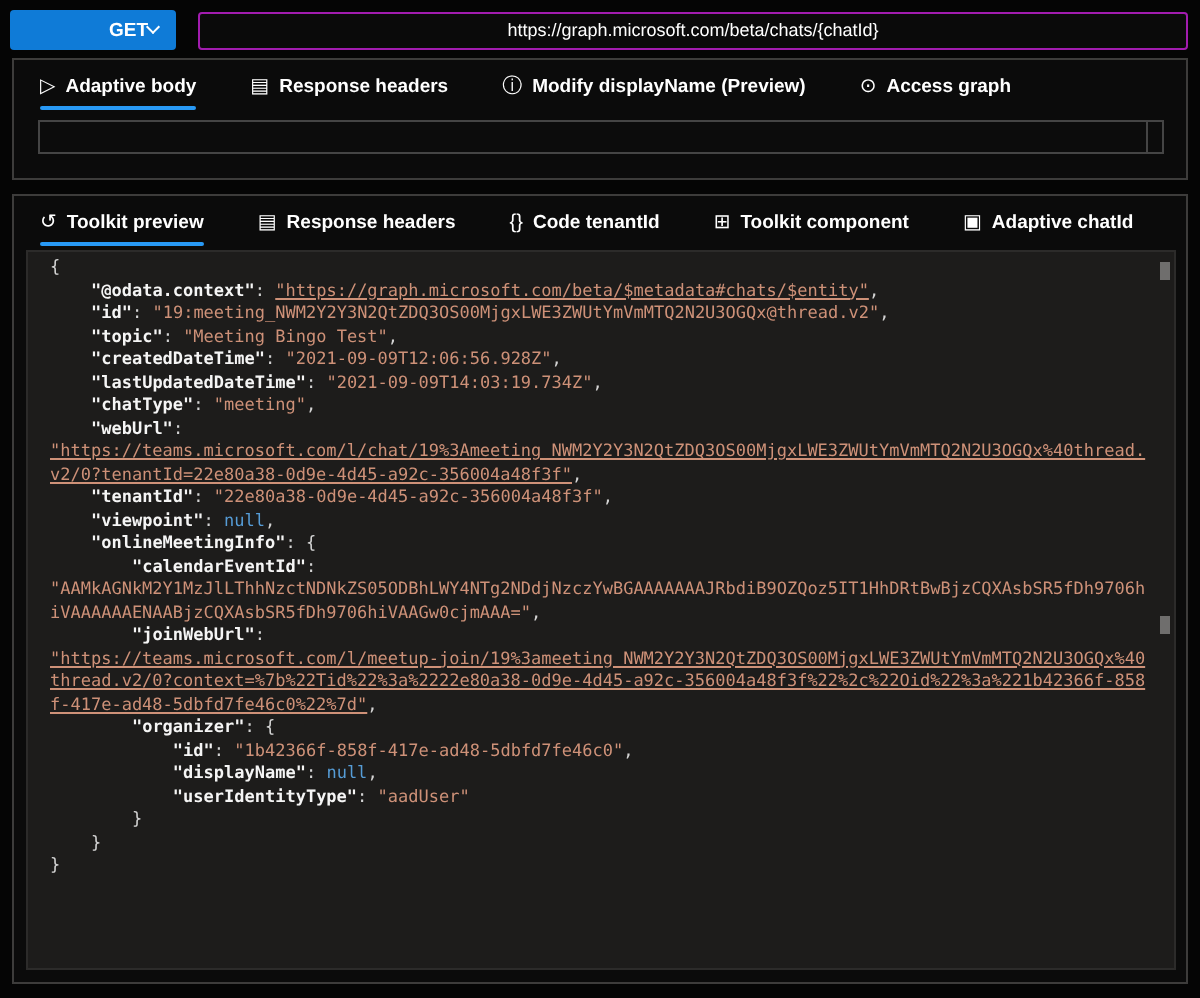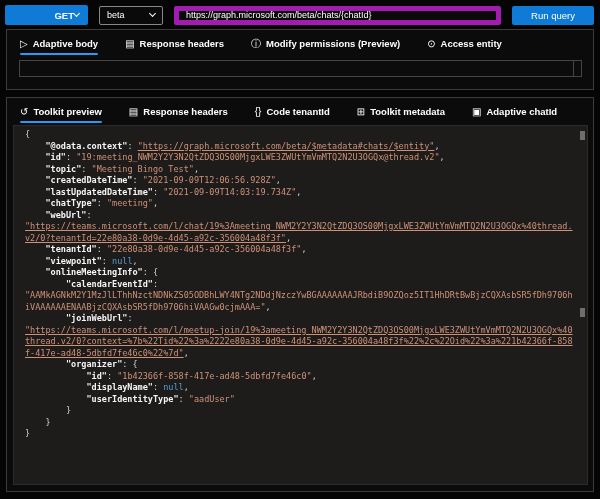--- a/index.html
+++ b/index.html
@@ -9,23 +9,23 @@
   
   .query-row { display:flex; align-items:center; gap:11px; padding:5px 6px 4px 5px; }
   .method-select { width:83px; height:20px; background:#0f7bd7; border-radius:2px;
     color:#fff; font-size:9.5px; font-weight:bold; display:flex; align-items:center;
     justify-content:flex-end; padding:0 9px; cursor:pointer; }
   .version-select { width:64px; height:19px; background:#0a0a0a; border:1px solid #8a8886;
     border-radius:2px; color:#fff; font-size:9px; display:flex; align-items:center;
     justify-content:space-between; padding:0 7px; cursor:pointer; }
   .chev { width:5px; height:5px; border-right:1.5px solid currentColor;
     border-bottom:1.5px solid currentColor; transform:rotate(45deg); margin-top:-3px; }
-  .url-input { flex:1; height:19px; background:#0a0a0a; border:5px solid #a21caf;
+  .url-input { flex:1; height:19px; background:#0a0a0a; border:1px solid #a21caf;
     border-radius:2px; color:#fff; font-size:9px; padding:0 7px; outline:none;
-    font-family:"Liberation Sans", sans-serif; }
+    font-family:"Liberation Sans", sans-serif;text-align:center; }
   .run-btn { width:82px; height:19px; background:#0f7bd7; border:none; border-radius:2px;
     color:#fff; font-size:9.5px; cursor:pointer; font-family:"Liberation Sans", sans-serif; }
 
   
   .panel { margin:0 6px; border:1px solid #3d3c3b; background:#0b0b0b; }
   .request-section { height:61px; }
   .response-section { margin-top:7px; height:395px; display:flex; flex-direction:column; }
 
   .tabs-row { display:flex; align-items:center; padding:0 9px 0 13px; flex:none; }
   .tab { position:relative; display:flex; align-items:center; padding:8px 0 6px;
@@ -53,45 +53,40 @@
   .vmark  { position:absolute; right:2px; top:182px; width:5px; height:9px; background:#6f6e6d; }
 </style>
 </head>
 <body>
 
 <div class="query-row">
   <div class="method-select">
     <span>GET</span>
     <span class="chev"></span>
   </div>
-  <div class="version-select">
-    <span>beta</span>
-    <span class="chev"></span>
-  </div>
   <input class="url-input" type="text" value="https://graph.microsoft.com/beta/chats/{chatId}" style="">
-  <button class="run-btn">Run query</button>
 </div>
 
 <div class="panel request-section">
   <div class="tabs-row">
       <div class="tab active">
         <span class="tab-icon">▷</span>
         <span>Adaptive body</span>
       </div>
       <div class="tab">
         <span class="tab-icon">▤</span>
         <span>Response headers</span>
       </div>
       <div class="tab">
         <span class="tab-icon">ⓘ</span>
-        <span>Modify permissions (Preview)</span>
+        <span>Modify displayName (Preview)</span>
       </div>
       <div class="tab">
         <span class="tab-icon">⊙</span>
-        <span>Access entity</span>
+        <span>Access graph</span>
       </div>
     </div>
   <div class="request-editor">
     <div class="sb-strip"></div>
   </div>
 </div>
 
 <div class="panel response-section">
   <div class="tabs-row">
     <span style="display:flex">
@@ -102,21 +97,21 @@
         <div class="tab">
           <span class="tab-icon">▤</span>
           <span>Response headers</span>
         </div>
         <div class="tab">
           <span class="tab-icon">{}</span>
           <span>Code tenantId</span>
         </div>
         <div class="tab">
           <span class="tab-icon">⊞</span>
-          <span>Toolkit metadata</span>
+          <span>Toolkit component</span>
         </div>
         <div class="tab">
           <span class="tab-icon">▣</span>
           <span>Adaptive chatId</span>
         </div>
       </span>
 
   </div>
   <div class="json-area">
     <div class="code">

